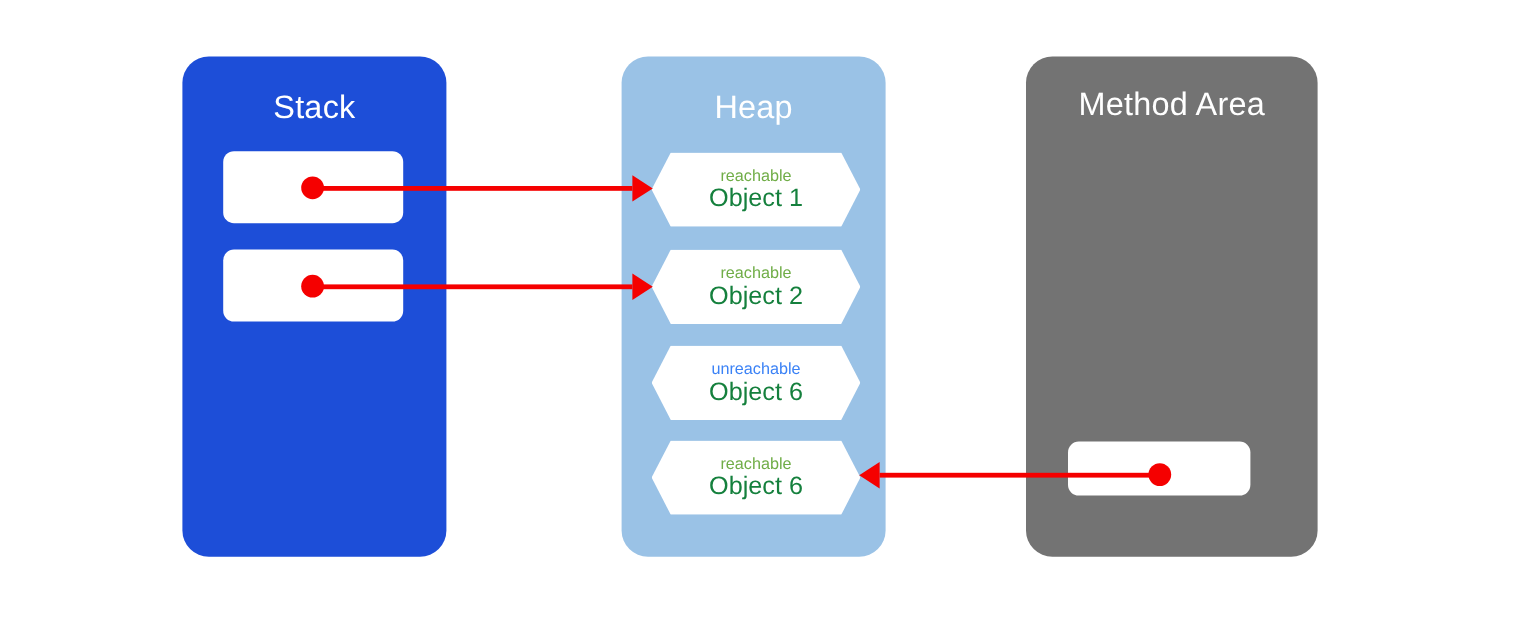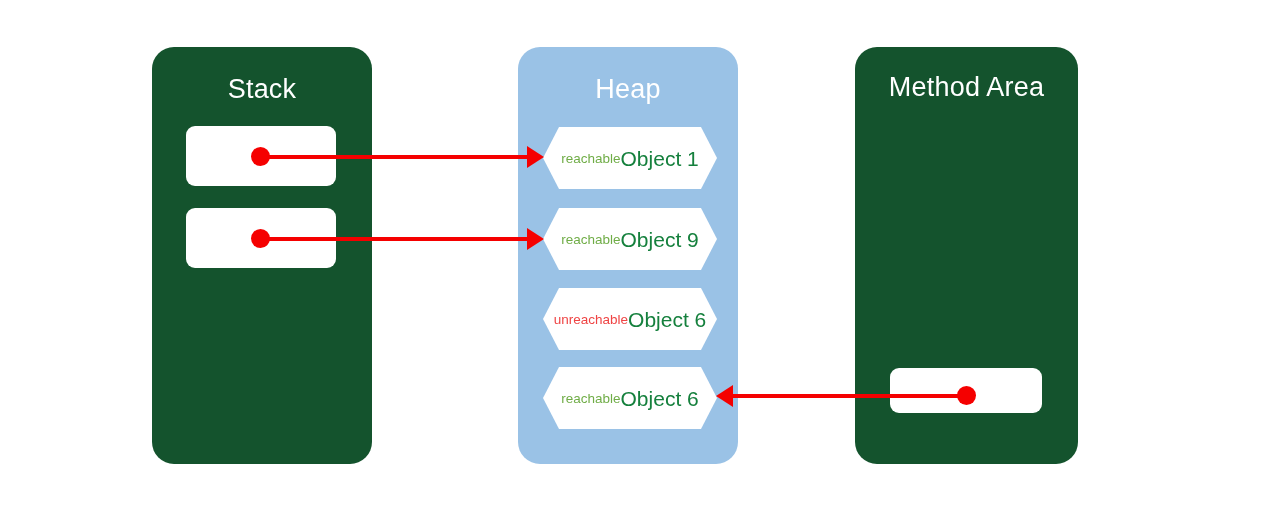--- a/index.html
+++ b/index.html
@@ -40,35 +40,35 @@
     letter-spacing: 0.2px;
     line-height: 1;
     white-space: nowrap;
   }
 
   #panel-stack {
     left: 152px;
     top: 47px;
     width: 220px;
     height: 417px;
-    background: #14532d;
+    background: #1d4ed8;
   }
   #panel-heap {
     left: 518px;
     top: 47px;
     width: 220px;
     height: 417px;
     background: #9ac2e6;
   }
   #panel-method-area {
     left: 855px;
     top: 47px;
-    width: 223px;
+    width: 243px;
     height: 417px;
-    background: #14532d;
+    background: #737373;
   }
   #title-stack        { top: 29px; }
   #title-heap         { top: 29px; }
   #title-method-area  { top: 27px; }
 
   
   .ref-slot {
     position: absolute;
     background: #ffffff;
     border-radius: 9px;
@@ -76,34 +76,34 @@
 
   
   .heap-object {
     position: absolute;
     width: 174px;
     height: 62px;
     background: #ffffff;
     -webkit-clip-path: polygon(16px 0, calc(100% - 16px) 0, 100% 50%, calc(100% - 16px) 100%, 16px 100%, 0 50%);
     clip-path: polygon(16px 0, calc(100% - 16px) 0, 100% 50%, calc(100% - 16px) 100%, 16px 100%, 0 50%);
     display: flex;
-    flex-direction: row;
+    flex-direction: column;
     align-items: center;
     justify-content: center;
     box-sizing: border-box;
     padding-top: 2px;
   }
   .obj-state {
     font-size: 13.5px;
     line-height: 1.05;
     font-weight: 400;
     white-space: nowrap;
   }
   .obj-state.reachable   { color: #70ad47; }
-  .obj-state.unreachable { color: #ef4444; }
+  .obj-state.unreachable { color: #3b82f6; }
   .obj-name {
     font-size: 21px;
     color: #15803d;
     line-height: 1.15;
     white-space: nowrap;
   }
 
   
   .arrow-line {
     position: absolute;
@@ -143,21 +143,21 @@
   <div class="panel" id="panel-heap">
     <div class="panel-title" id="title-heap">Heap</div>
 
     <div class="heap-object" style="left:25px; top:80px;">
       <span class="obj-state reachable">reachable</span>
       <span class="obj-name">Object 1</span>
     </div>
 
     <div class="heap-object" style="left:25px; top:161px;">
       <span class="obj-state reachable">reachable</span>
-      <span class="obj-name">Object 9</span>
+      <span class="obj-name">Object 2</span>
     </div>
 
     <div class="heap-object" style="left:25px; top:241px;">
       <span class="obj-state unreachable">unreachable</span>
       <span class="obj-name">Object 6</span>
     </div>
 
     <div class="heap-object" style="left:25px; top:320px;">
       <span class="obj-state reachable">reachable</span>
       <span class="obj-name">Object 6</span>

